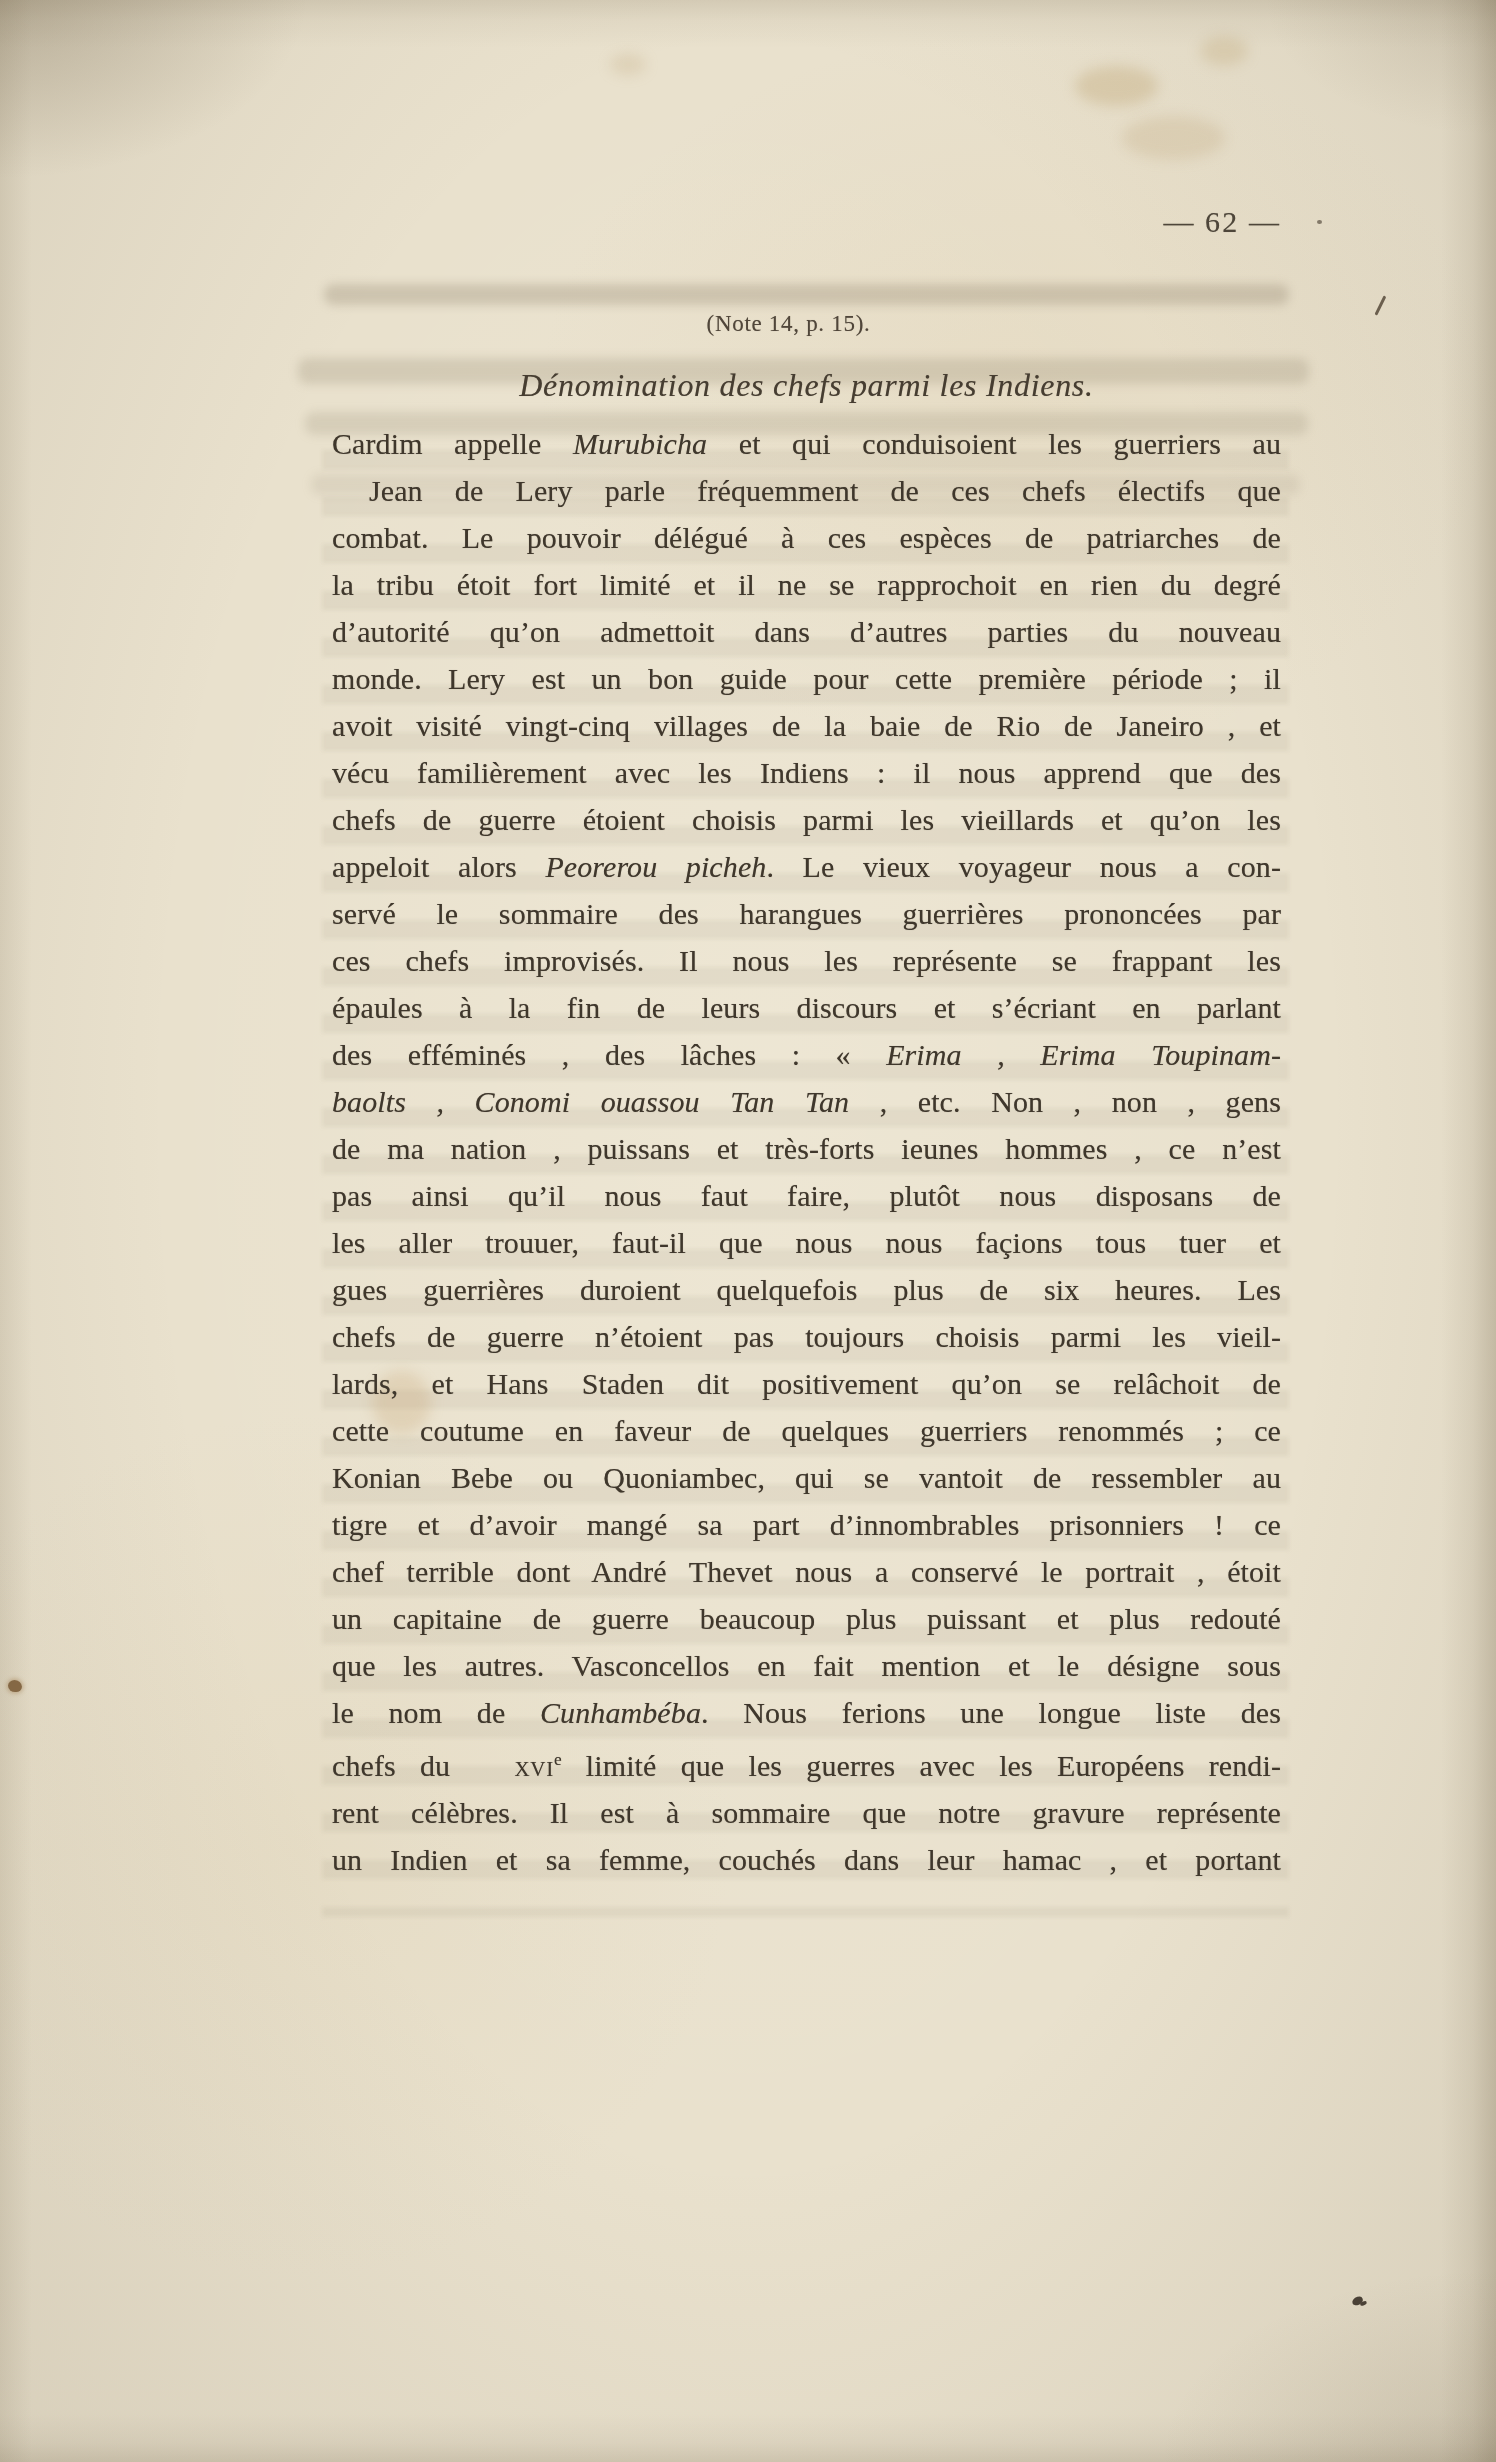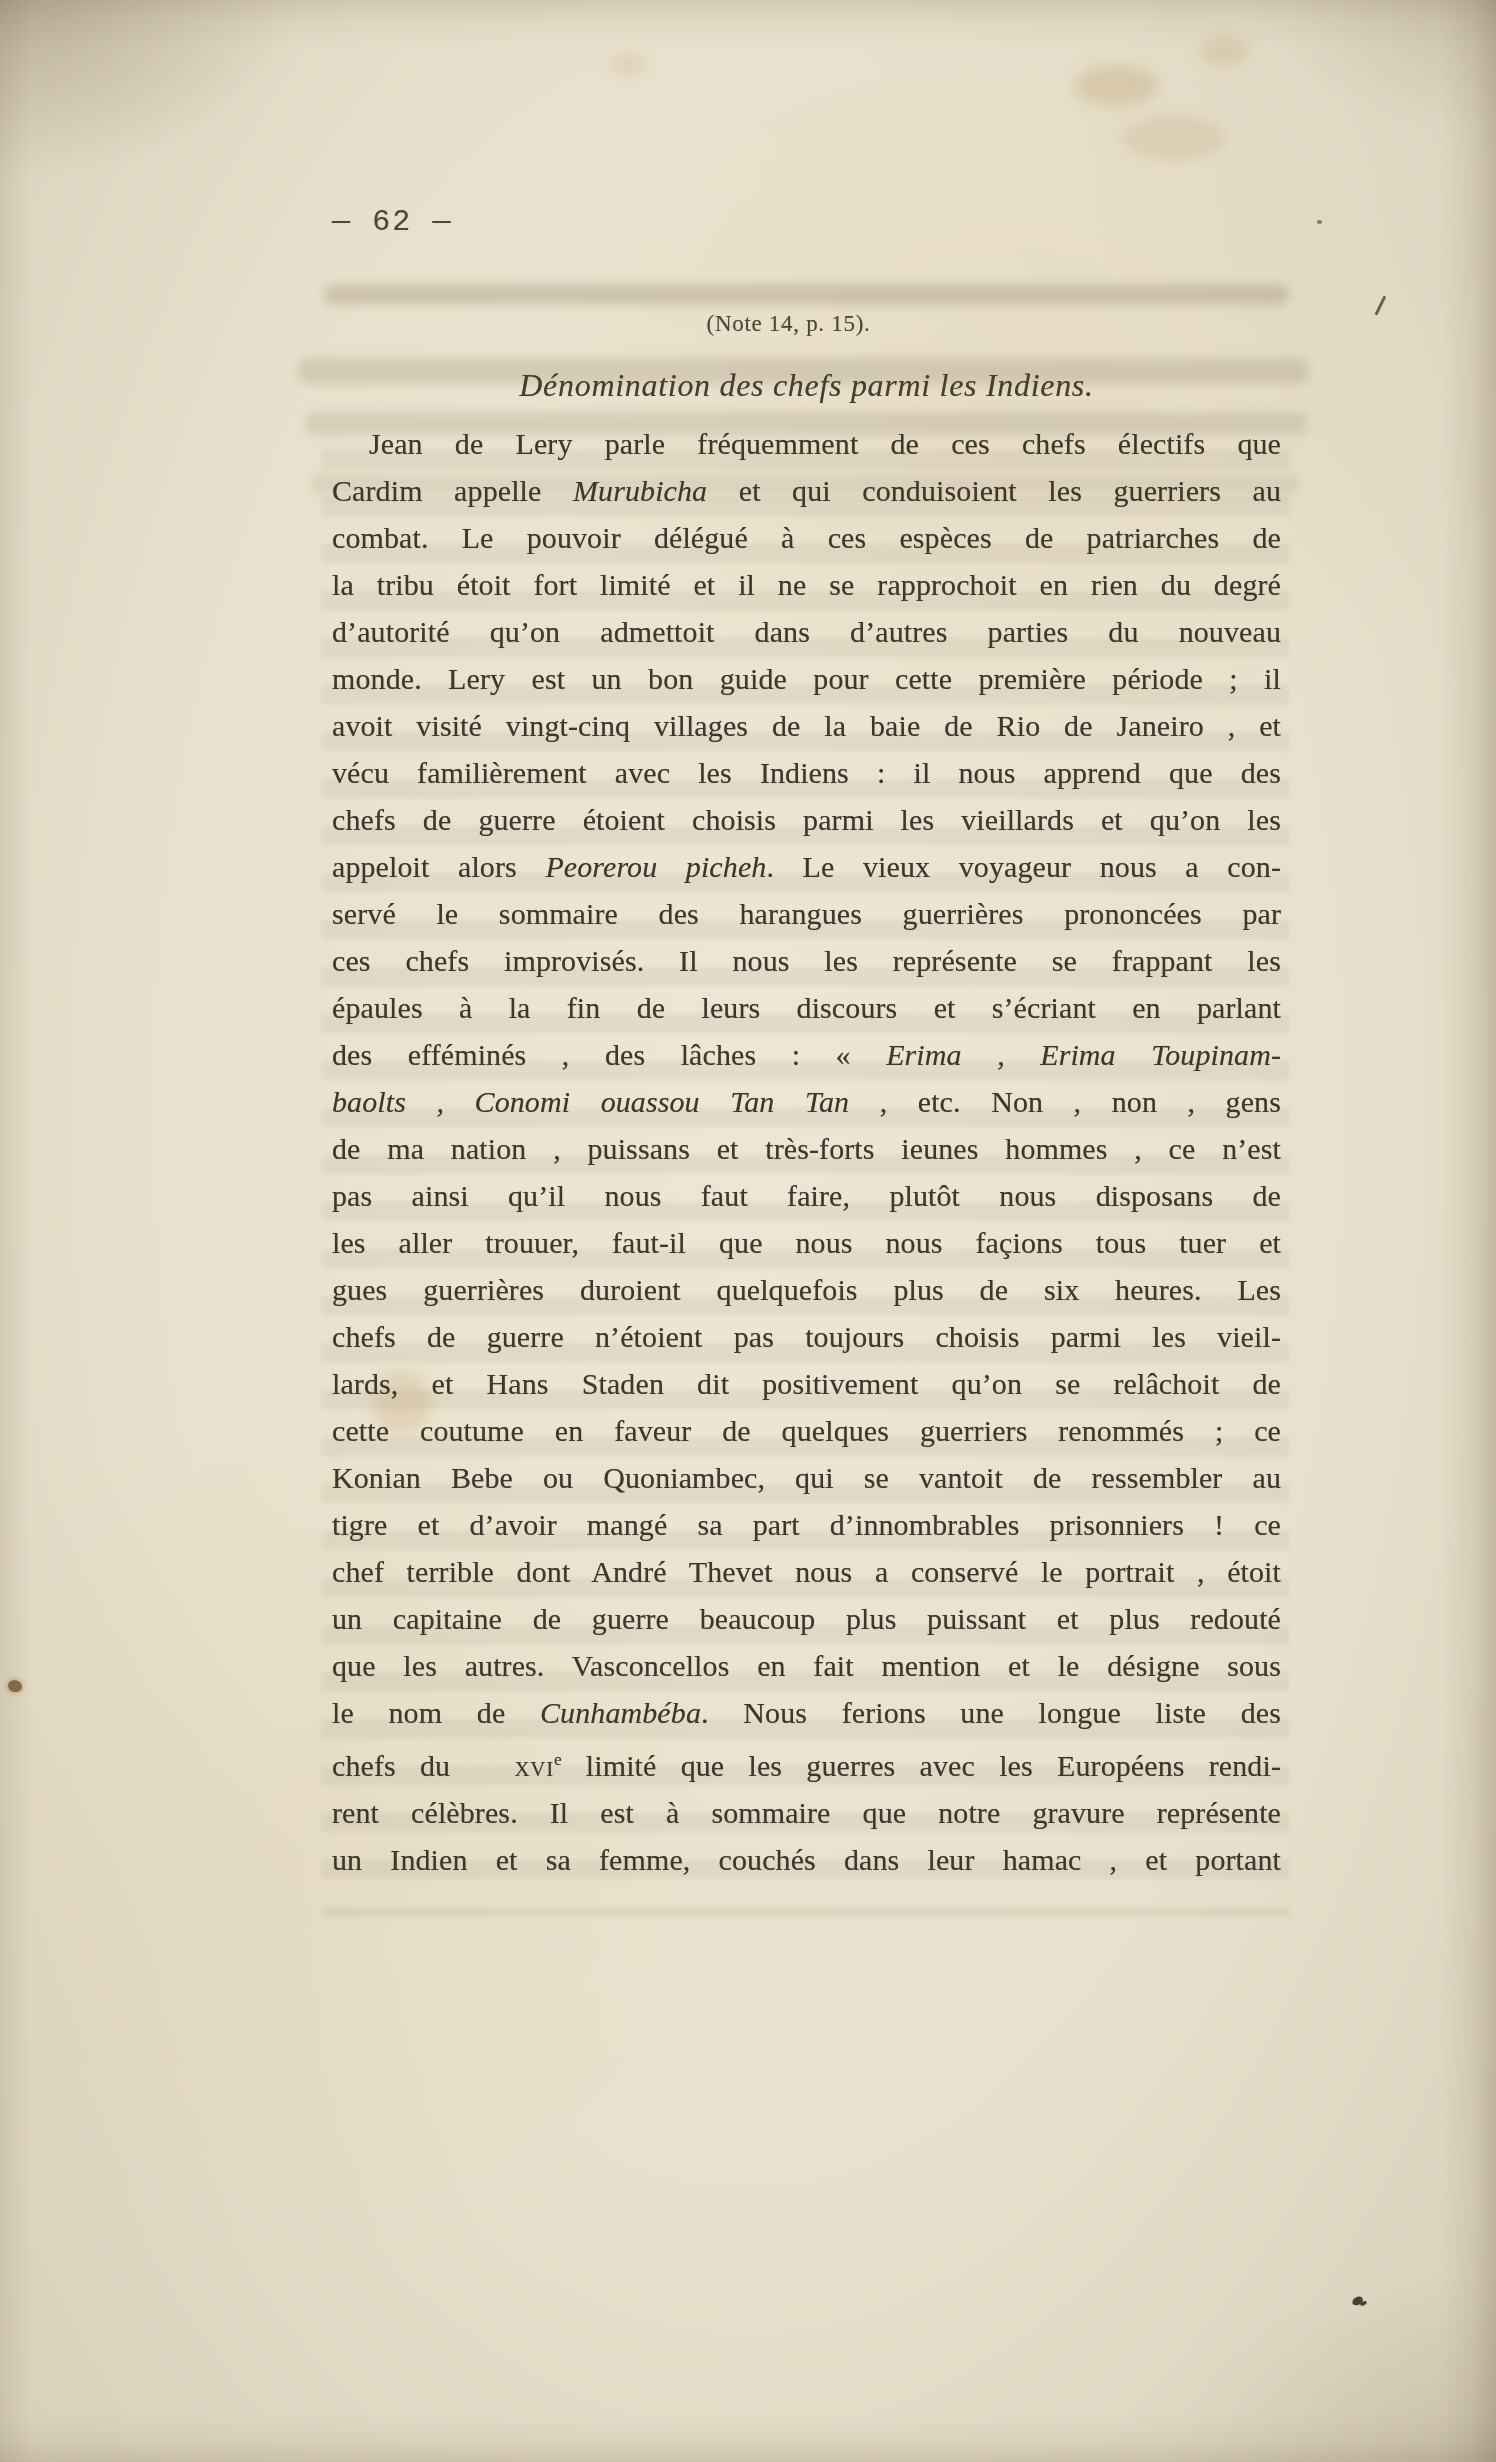--- a/index.html
+++ b/index.html
@@ -48,22 +48,22 @@
       box-shadow:4.8px 4.1px 0 -2.1px #4a4136;}
   .s2{left:8.3px;top:1680px;width:13.8px;height:12.4px;border-radius:50% 60% 45% 55%;background:rgba(118,86,48,0.85);
       box-shadow:0 0 4.1px 1.4px rgba(150,110,60,0.4);}
   .stroke{position:absolute;left:1379px;top:295px;width:2.8px;height:20.7px;background:#6b5f4e;
       transform:rotate(26deg);border-radius:1.4px;}
   .dot1{left:1317px;top:220px;width:4.8px;height:4.1px;border-radius:50%;background:rgba(90,80,66,0.7);}
 
   
   .printed{color:#3f372c;text-shadow:0 0 0.7px rgba(63,55,44,0.50);letter-spacing:0.1px;}
   .pagenum{
-    position:absolute;left:332px;top:205px;width:949px;text-align:left;
-    font-size:30px;letter-spacing:2.1px;color:#4e463a;text-shadow:0 0 0.7px rgba(78,70,58,0.45);font-family:Liberation Mono, monospace;
+    position:absolute;left:332px;top:205px;width:949px;text-align:right;
+    font-size:30px;letter-spacing:2.1px;color:#4e463a;text-shadow:0 0 0.7px rgba(78,70,58,0.45);
   }
   .noteref{
     position:absolute;left:332px;top:311px;width:949px;text-align:center;
     font-size:23px;color:#50463a;text-shadow:0 0 0.7px rgba(80,70,58,0.45);letter-spacing:0.7px;
     transform:translateX(-18px);
   }
   .sectitle{
     position:absolute;left:332px;top:367px;width:949px;text-align:center;
     font-size:32px;font-style:italic;color:#463d31;text-shadow:0 0 0.7px rgba(70,61,49,0.45);
     letter-spacing:0.7px;
@@ -93,22 +93,22 @@
   <div class="foxing f1"></div>
   <div class="foxing f2"></div>
   <div class="foxing f3"></div>
   <div class="foxing f4"></div>
   <div class="foxing f5"></div>
 
   <div class="pagenum printed">— 62 —</div>
   <div class="noteref printed">(Note 14, p. 15).</div>
   <div class="sectitle printed">Dénomination des chefs parmi les Indiens.</div>
   <div class="bodytext printed" id="bodytext">
+      <div class="line"><span>Cardim appelle </span><span class="i">Murubicha</span><span> et qui conduisoient les guerriers au</span></div>
       <div class="line indent"><span>Jean de Lery parle fréquemment de ces chefs électifs que</span></div>
-      <div class="line"><span>Cardim appelle </span><span class="i">Murubicha</span><span> et qui conduisoient les guerriers au</span></div>
       <div class="line"><span>combat. Le pouvoir délégué à ces espèces de patriarches de</span></div>
       <div class="line"><span>la tribu étoit fort limité et il ne se rapprochoit en rien du degré</span></div>
       <div class="line"><span>d’autorité qu’on admettoit dans d’autres parties du nouveau</span></div>
       <div class="line"><span>monde. Lery est un bon guide pour cette première période ; il</span></div>
       <div class="line"><span>avoit visité vingt-cinq villages de la baie de Rio de Janeiro , et</span></div>
       <div class="line"><span>vécu familièrement avec les Indiens : il nous apprend que des</span></div>
       <div class="line"><span>chefs de guerre étoient choisis parmi les vieillards et qu’on les</span></div>
       <div class="line"><span>appeloit alors </span><span class="i">Peorerou picheh</span><span>. Le vieux voyageur nous a con-</span></div>
       <div class="line"><span>servé le sommaire des harangues guerrières prononcées par</span></div>
       <div class="line"><span>ces chefs improvisés. Il nous les représente se frappant les</span></div>

